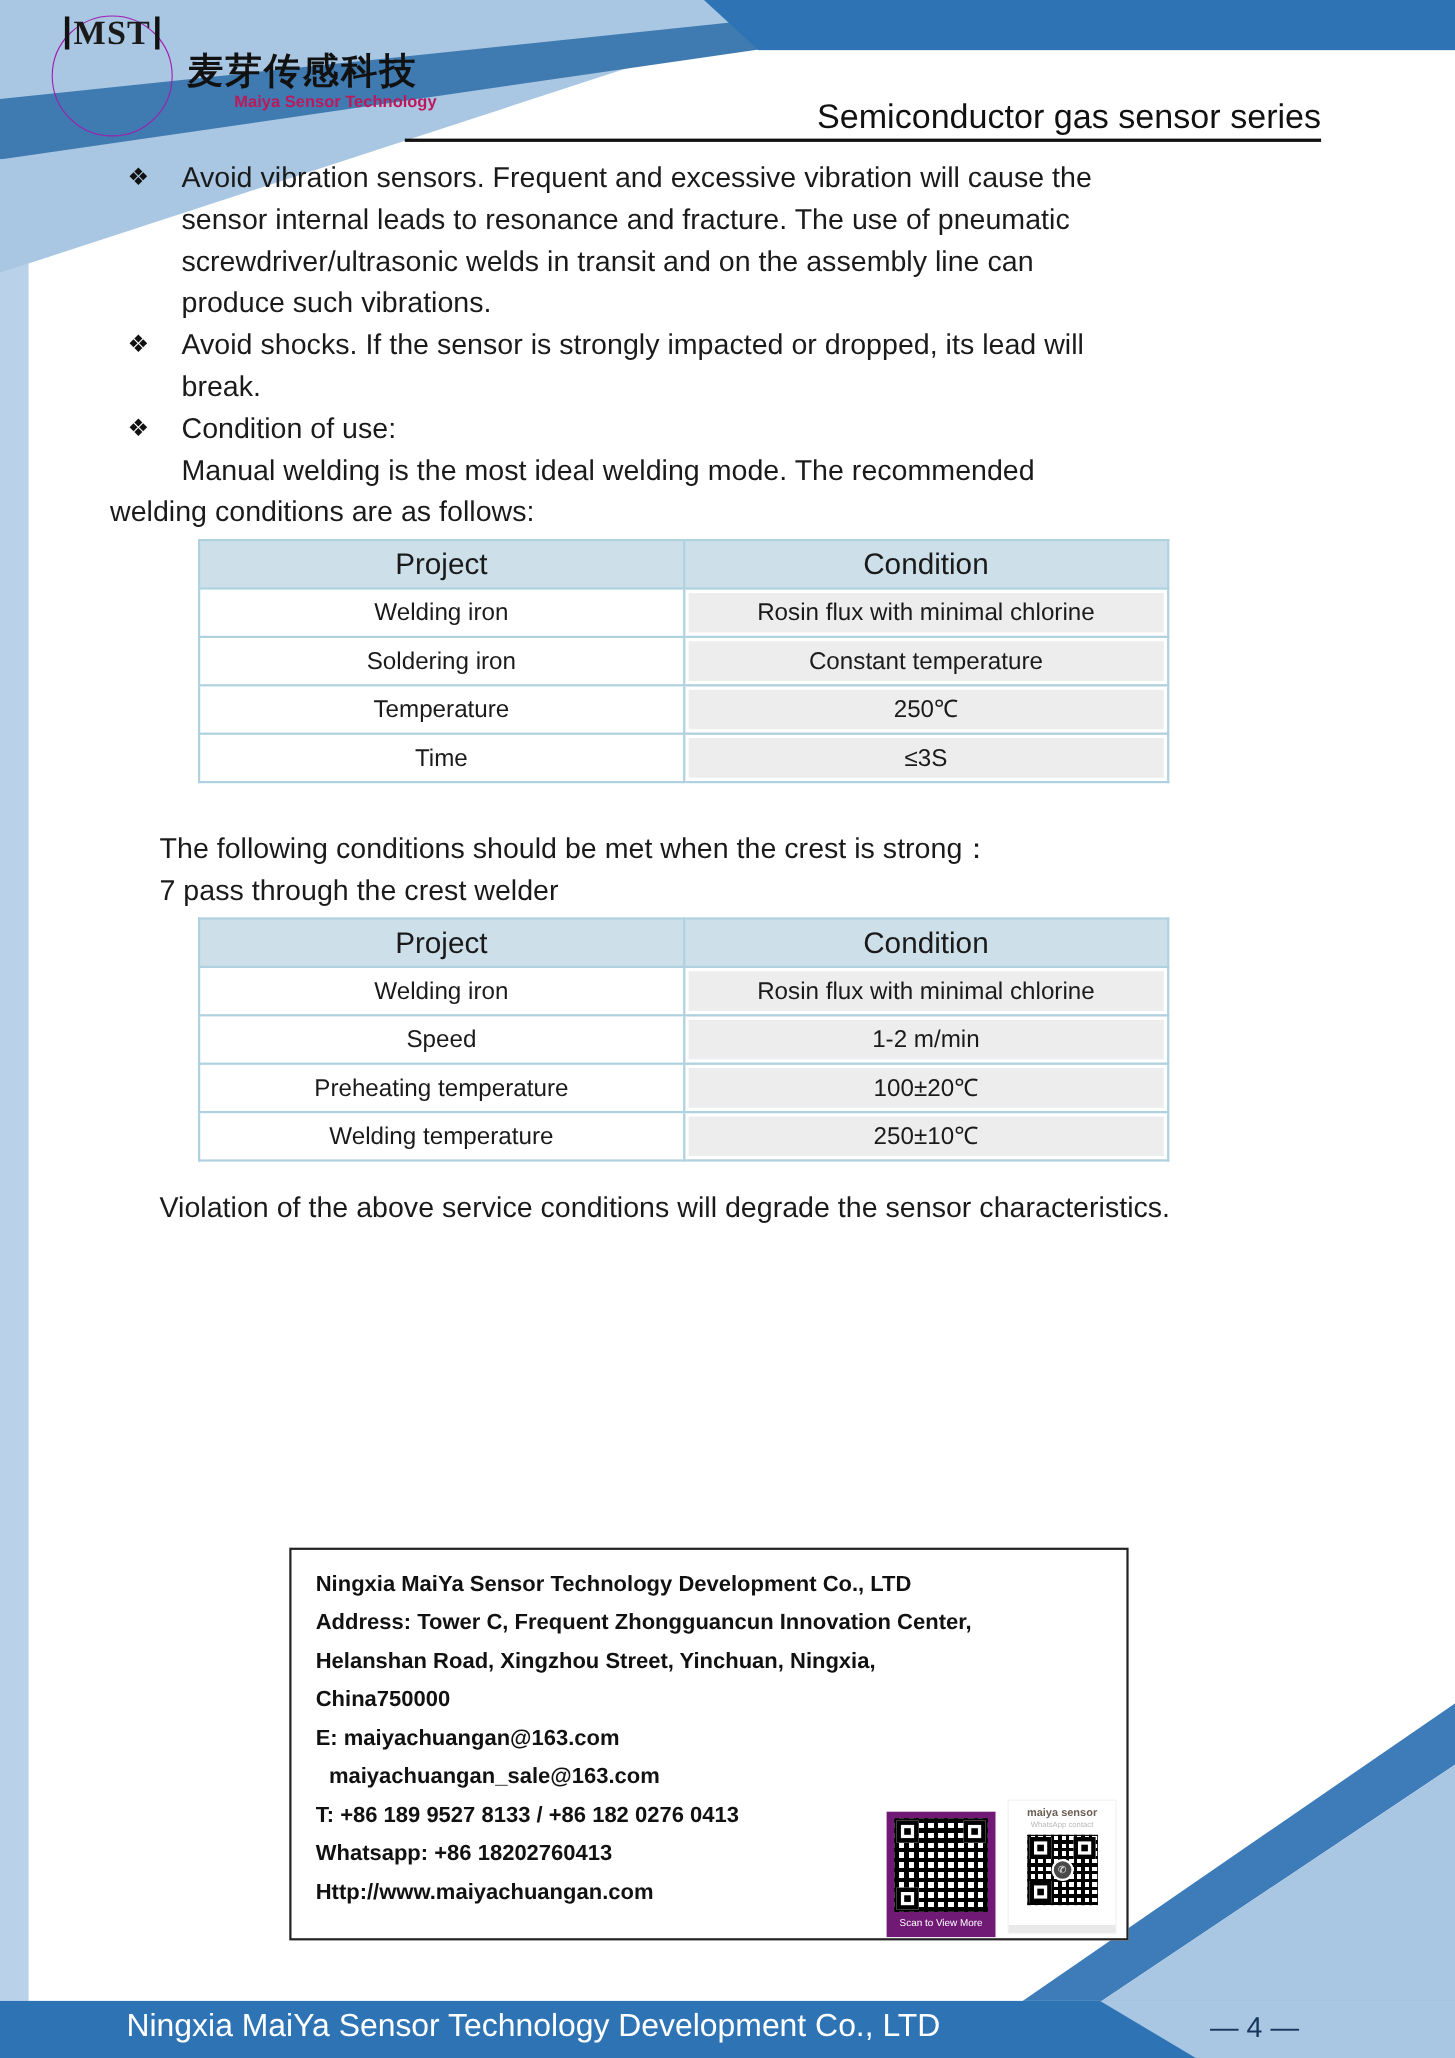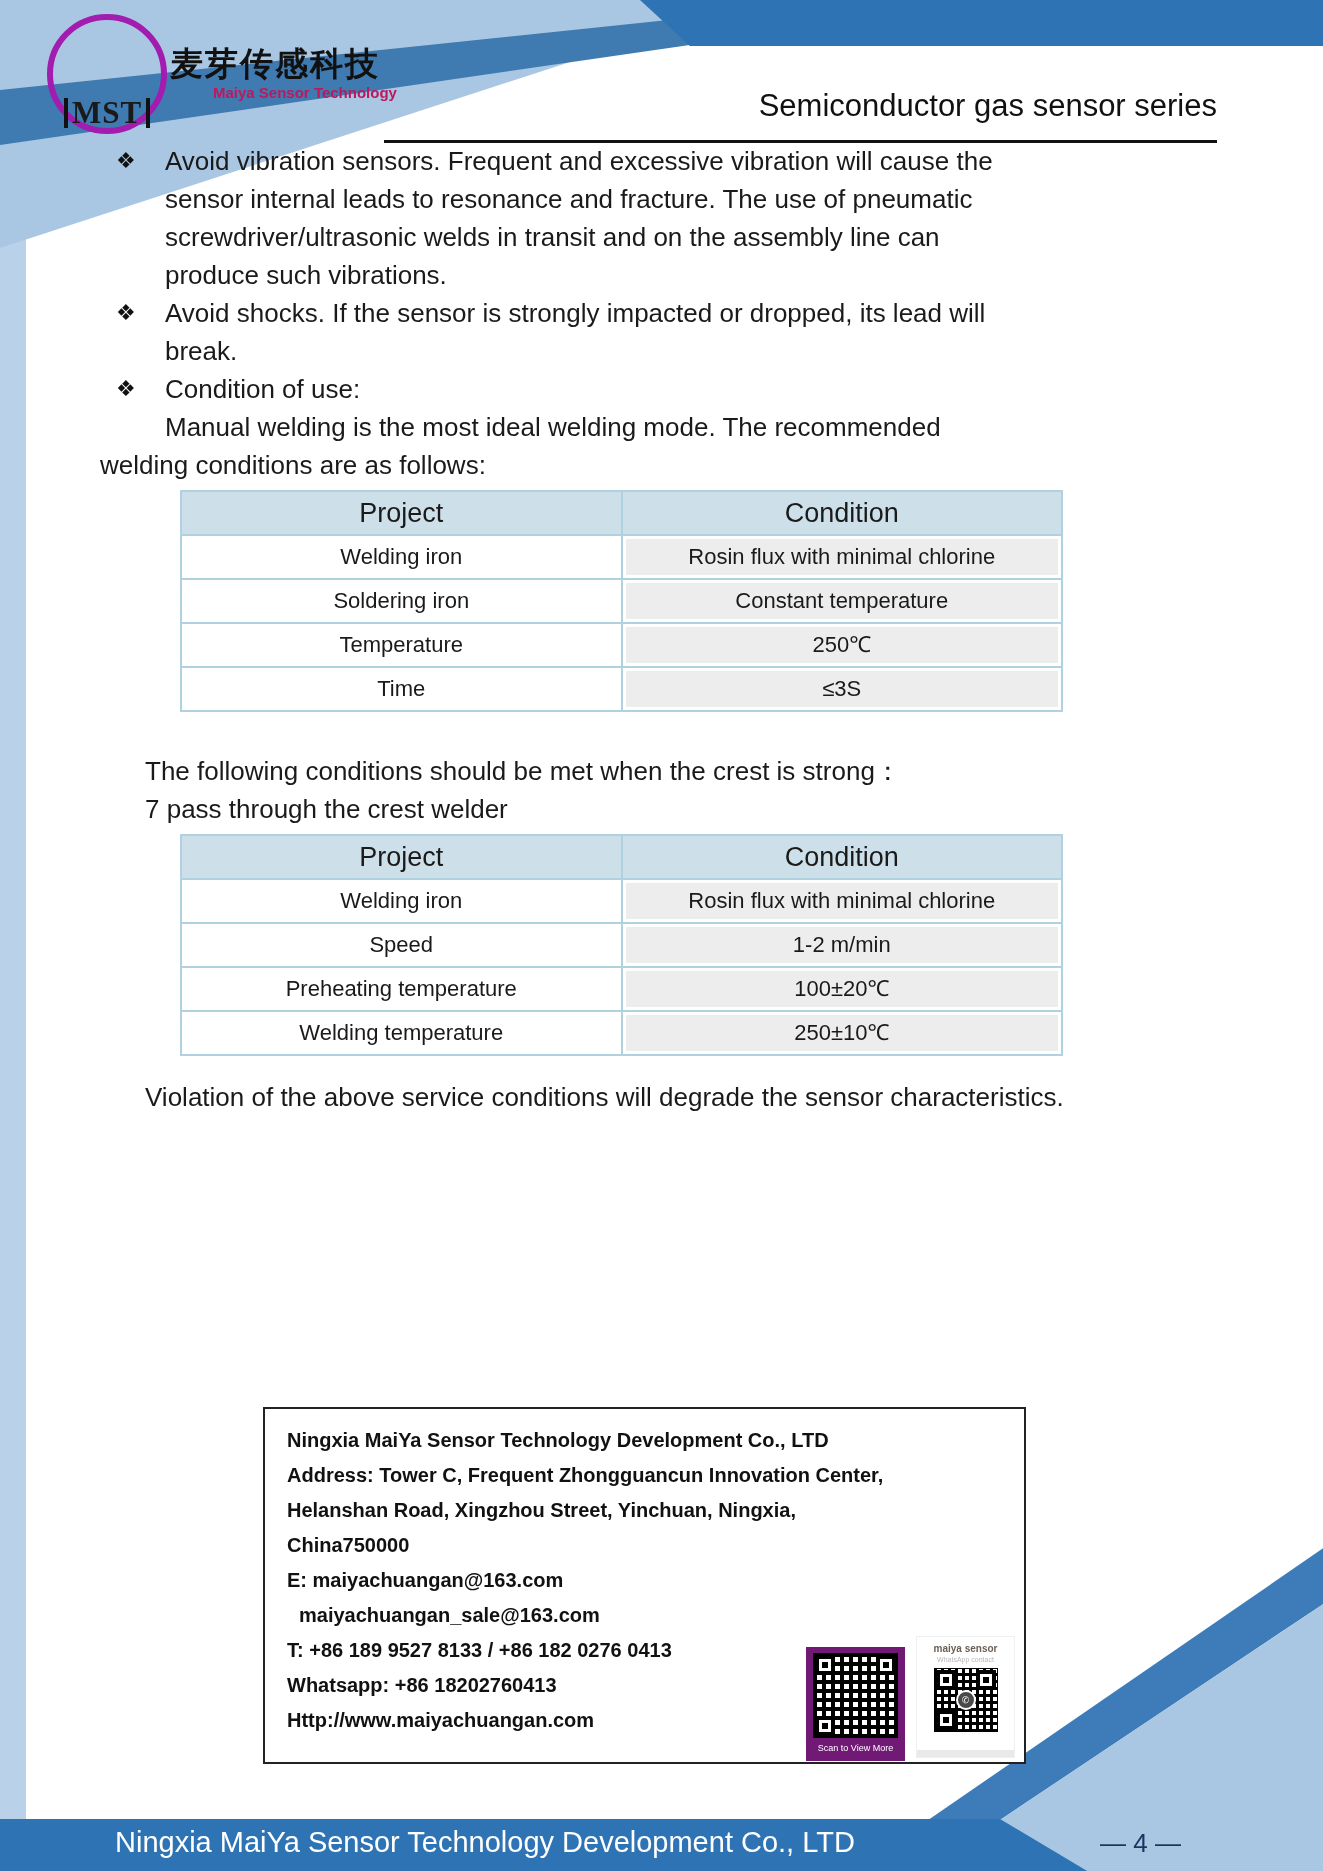--- a/index.html
+++ b/index.html
@@ -9,30 +9,30 @@
   
   .stripe-left{position:absolute;left:0;top:0;width:26px;height:1819px;background:#b9d2ea;z-index:1;}
   .hdr-pale{position:absolute;left:0;top:0;width:760px;height:248px;background:#a9c7e3;
             clip-path:polygon(0 0,100% 0,0 100%);z-index:2;}
   .hdr-band{position:absolute;left:0;top:0;width:1000px;height:145px;background:#3f7ab0;
             clip-path:polygon(0 62%,0 100%,100% 0,86% 0);z-index:3;}
   .hdr-bar{position:absolute;left:640px;right:0;top:0;height:46px;background:#2e74b5;
            clip-path:polygon(0 0,100% 0,100% 100%,7.3% 100%);z-index:4;}
 
   
-  .logo-circle{position:absolute;left:47px;top:14px;width:108px;height:108px;border:6px solid #a21caf;
-               border-radius:50%;display:flex;align-items:flex-end;justify-content:center;z-index:5;}
+  .logo-circle{position:absolute;left:47px;top:14px;width:108px;height:108px;border:1px solid #a21caf;
+               border-radius:50%;display:flex;align-items:flex-start;justify-content:center;z-index:5;}
   .logo-abbr{font-family:"Liberation Serif",serif;font-weight:bold;font-size:31px;letter-spacing:1px;
              border-left:4px solid #111;border-right:4px solid #111;padding:0 4px;line-height:30px;}
   .logo-cn{position:absolute;left:170px;top:42px;font-size:33px;font-weight:bold;color:#111;z-index:5;letter-spacing:2px;}
   .logo-en{position:absolute;left:173px;top:84px;font-size:15px;font-weight:bold;color:#be185d;z-index:5;margin-left:40px;}
 
   
-  .page-title{position:absolute;left:384px;top:88px;width:833px;text-align:right;font-size:31px;
-              color:#111;padding-bottom:16px;border-bottom:3px solid #111;z-index:6;}
+  .page-title{position:absolute;left:368px;top:88px;width:833px;text-align:right;font-size:31px;
+              color:#111;padding-bottom:2px;border-bottom:3px solid #111;z-index:6;}
 
   
   .content{position:absolute;left:100px;top:142px;width:965px;font-size:26px;line-height:38px;z-index:6;}
   ul.bullets{list-style:none;margin:0;padding:0;}
   ul.bullets li{position:relative;padding-left:65px;padding-right:55px;margin:0;}
   ul.bullets li::before{content:"\2756";position:absolute;left:16px;top:0;font-size:22px;color:#111;}
   p.intro{margin:0;text-indent:65px;width:905px;}
 
   table.cond{border-collapse:collapse;margin:6px 0 0 80px;width:883px;table-layout:fixed;}
   table.cond th,table.cond td{border:2px solid #b0d2e0;height:42px;text-align:center;vertical-align:middle;

